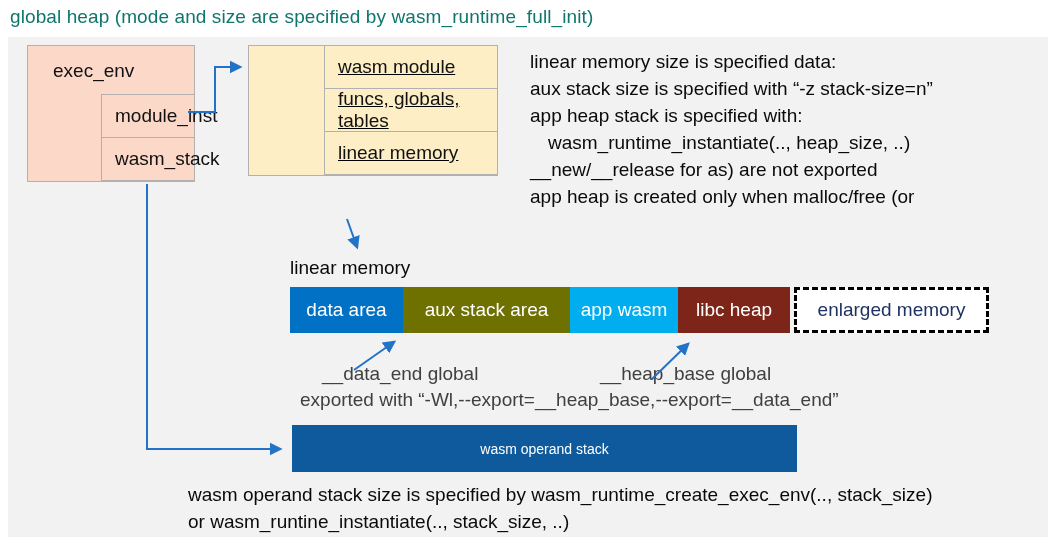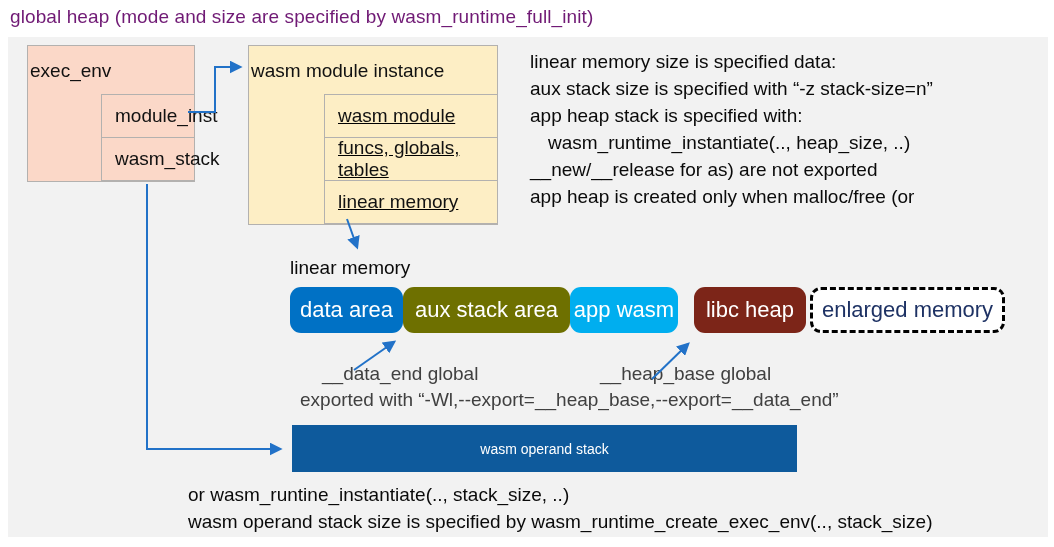--- a/index.html
+++ b/index.html
@@ -6,34 +6,34 @@
   html, body {
     width: 1054px; height: 547px;
     background: #ffffff;
     font-family: "Liberation Sans", sans-serif;
     overflow: hidden;
   }
   .stage { position: relative; width: 1054px; height: 547px; }
 
   .title {
     position: absolute; left: 10px; top: 6px;
-    font-size: 19px; color: #701a75; letter-spacing: 0.1px;
+    font-size: 19px; color: #0f766e; letter-spacing: 0.1px;
   }
 
   .panel {
     position: absolute; left: 8px; top: 37px;
     width: 1040px; height: 500px;
     background: var(--panel_bg, #f2f2f2);
   }
 
   
   .record { position: absolute; border: 1px solid var(--box_border, #b3b1af); }
   .record .hdr {
     height: 49px; display: flex; align-items: center;
-    padding-left: 2px; font-size: 19px; color: #111;
+    padding-left: 25px; font-size: 19px; color: #111;
   }
   .record .rows { margin-left: 25px; }
   .record .row {
     height: 44px; display: flex; align-items: center;
     padding-left: 13px; font-size: 19px; color: #111;
     border: 1px solid var(--box_border, #b3b1af);
     border-right: none; margin-top: -1px; margin-left: 48px;
   }
   .rec-exec { left: 27px; top: 45px; width: 168px; background: var(--box_salmon, #fbd8c8); }
   .rec-exec .row { background: var(--box_salmon, #fbd8c8); }
@@ -53,26 +53,26 @@
     font-size: 19px; color: #0a0a0a;
   }
 
   
   .membar {
     position: absolute; left: 290px; top: 287px; height: 46px;
     display: flex; align-items: stretch;
   }
   .seg {
     display: flex; align-items: center; justify-content: center;
-    font-size: 22px; color: #ffffff; white-space: nowrap; border-radius: 11px;
+    font-size: 19px; color: #ffffff; white-space: nowrap;
   }
   .seg-0 { width: 113px; background: var(--seg_data, #0071c5); }
   .seg-1 { width: 167px; background: var(--seg_aux, #6e7000); }
   .seg-2 { width: 108px; background: var(--seg_app, #00aeef); }
-  .seg-3 { width: 112px; background: var(--seg_libc, #7c2518); margin-left: 16px; }
+  .seg-3 { width: 112px; background: var(--seg_libc, #7c2518); }
   .seg-4 {
     width: 195px; margin-left: 4px;
     background: #ffffff; color: var(--enlarged_text, #1e3264);
     border: 3px dashed #000000;
   }
 
   .ann { position: absolute; font-size: 19px; color: #404040; white-space: nowrap; }
   .ann-dataend  { left: 322px; top: 363px; }
   .ann-heapbase { left: 600px; top: 363px; }
   .ann-exported { left: 300px; top: 389px; }
@@ -108,21 +108,20 @@
 
   <div class="record rec-exec">
     <div class="hdr">exec_env</div>
     <div class="rows">
       <div class="row">module_inst</div>
       <div class="row">wasm_stack</div>
     </div>
   </div>
 
   <div class="record rec-inst">
-    <div class="hdr">wasm module instance</div>
     <div class="rows">
       <div class="row">wasm module</div>
       <div class="row">funcs, globals, tables</div>
       <div class="row">linear memory</div>
     </div>
   </div>
 
   <div class="notes">
     <div>linear memory size is specified data:</div>
     <div>aux stack size is specified with “-z stack-size=n”</div>
@@ -141,22 +140,22 @@
     <div class="seg seg-4">enlarged memory</div>
   </div>
 
   <div class="ann ann-dataend">__data_end global</div>
   <div class="ann ann-heapbase">__heap_base global</div>
   <div class="ann ann-exported">exported with “-Wl,--export=__heap_base,--export=__data_end”</div>
 
   <div class="operand-bar">wasm operand stack</div>
 
   <div class="footer">
+    <div>wasm operand stack size is specified by wasm_runtime_create_exec_env(.., stack_size)</div>
     <div>or wasm_runtine_instantiate(.., stack_size, ..)</div>
-    <div>wasm operand stack size is specified by wasm_runtime_create_exec_env(.., stack_size)</div>
   </div>
 
   <svg class="arrows" viewBox="0 0 1054 547" xmlns="http://www.w3.org/2000/svg">
     <defs>
       <marker id="arrow" viewBox="0 0 10 10" refX="8" refY="5" markerWidth="6.5" markerHeight="6.5" orient="auto-start-reverse">
         <path d="M0,0 L10,5 L0,10 z"></path>
       </marker>
     </defs>
     <path d="M188,112 H215 V67 H240" marker-end="url(#arrow)"></path>
     <path d="M347,219 L357,247" marker-end="url(#arrow)"></path>

